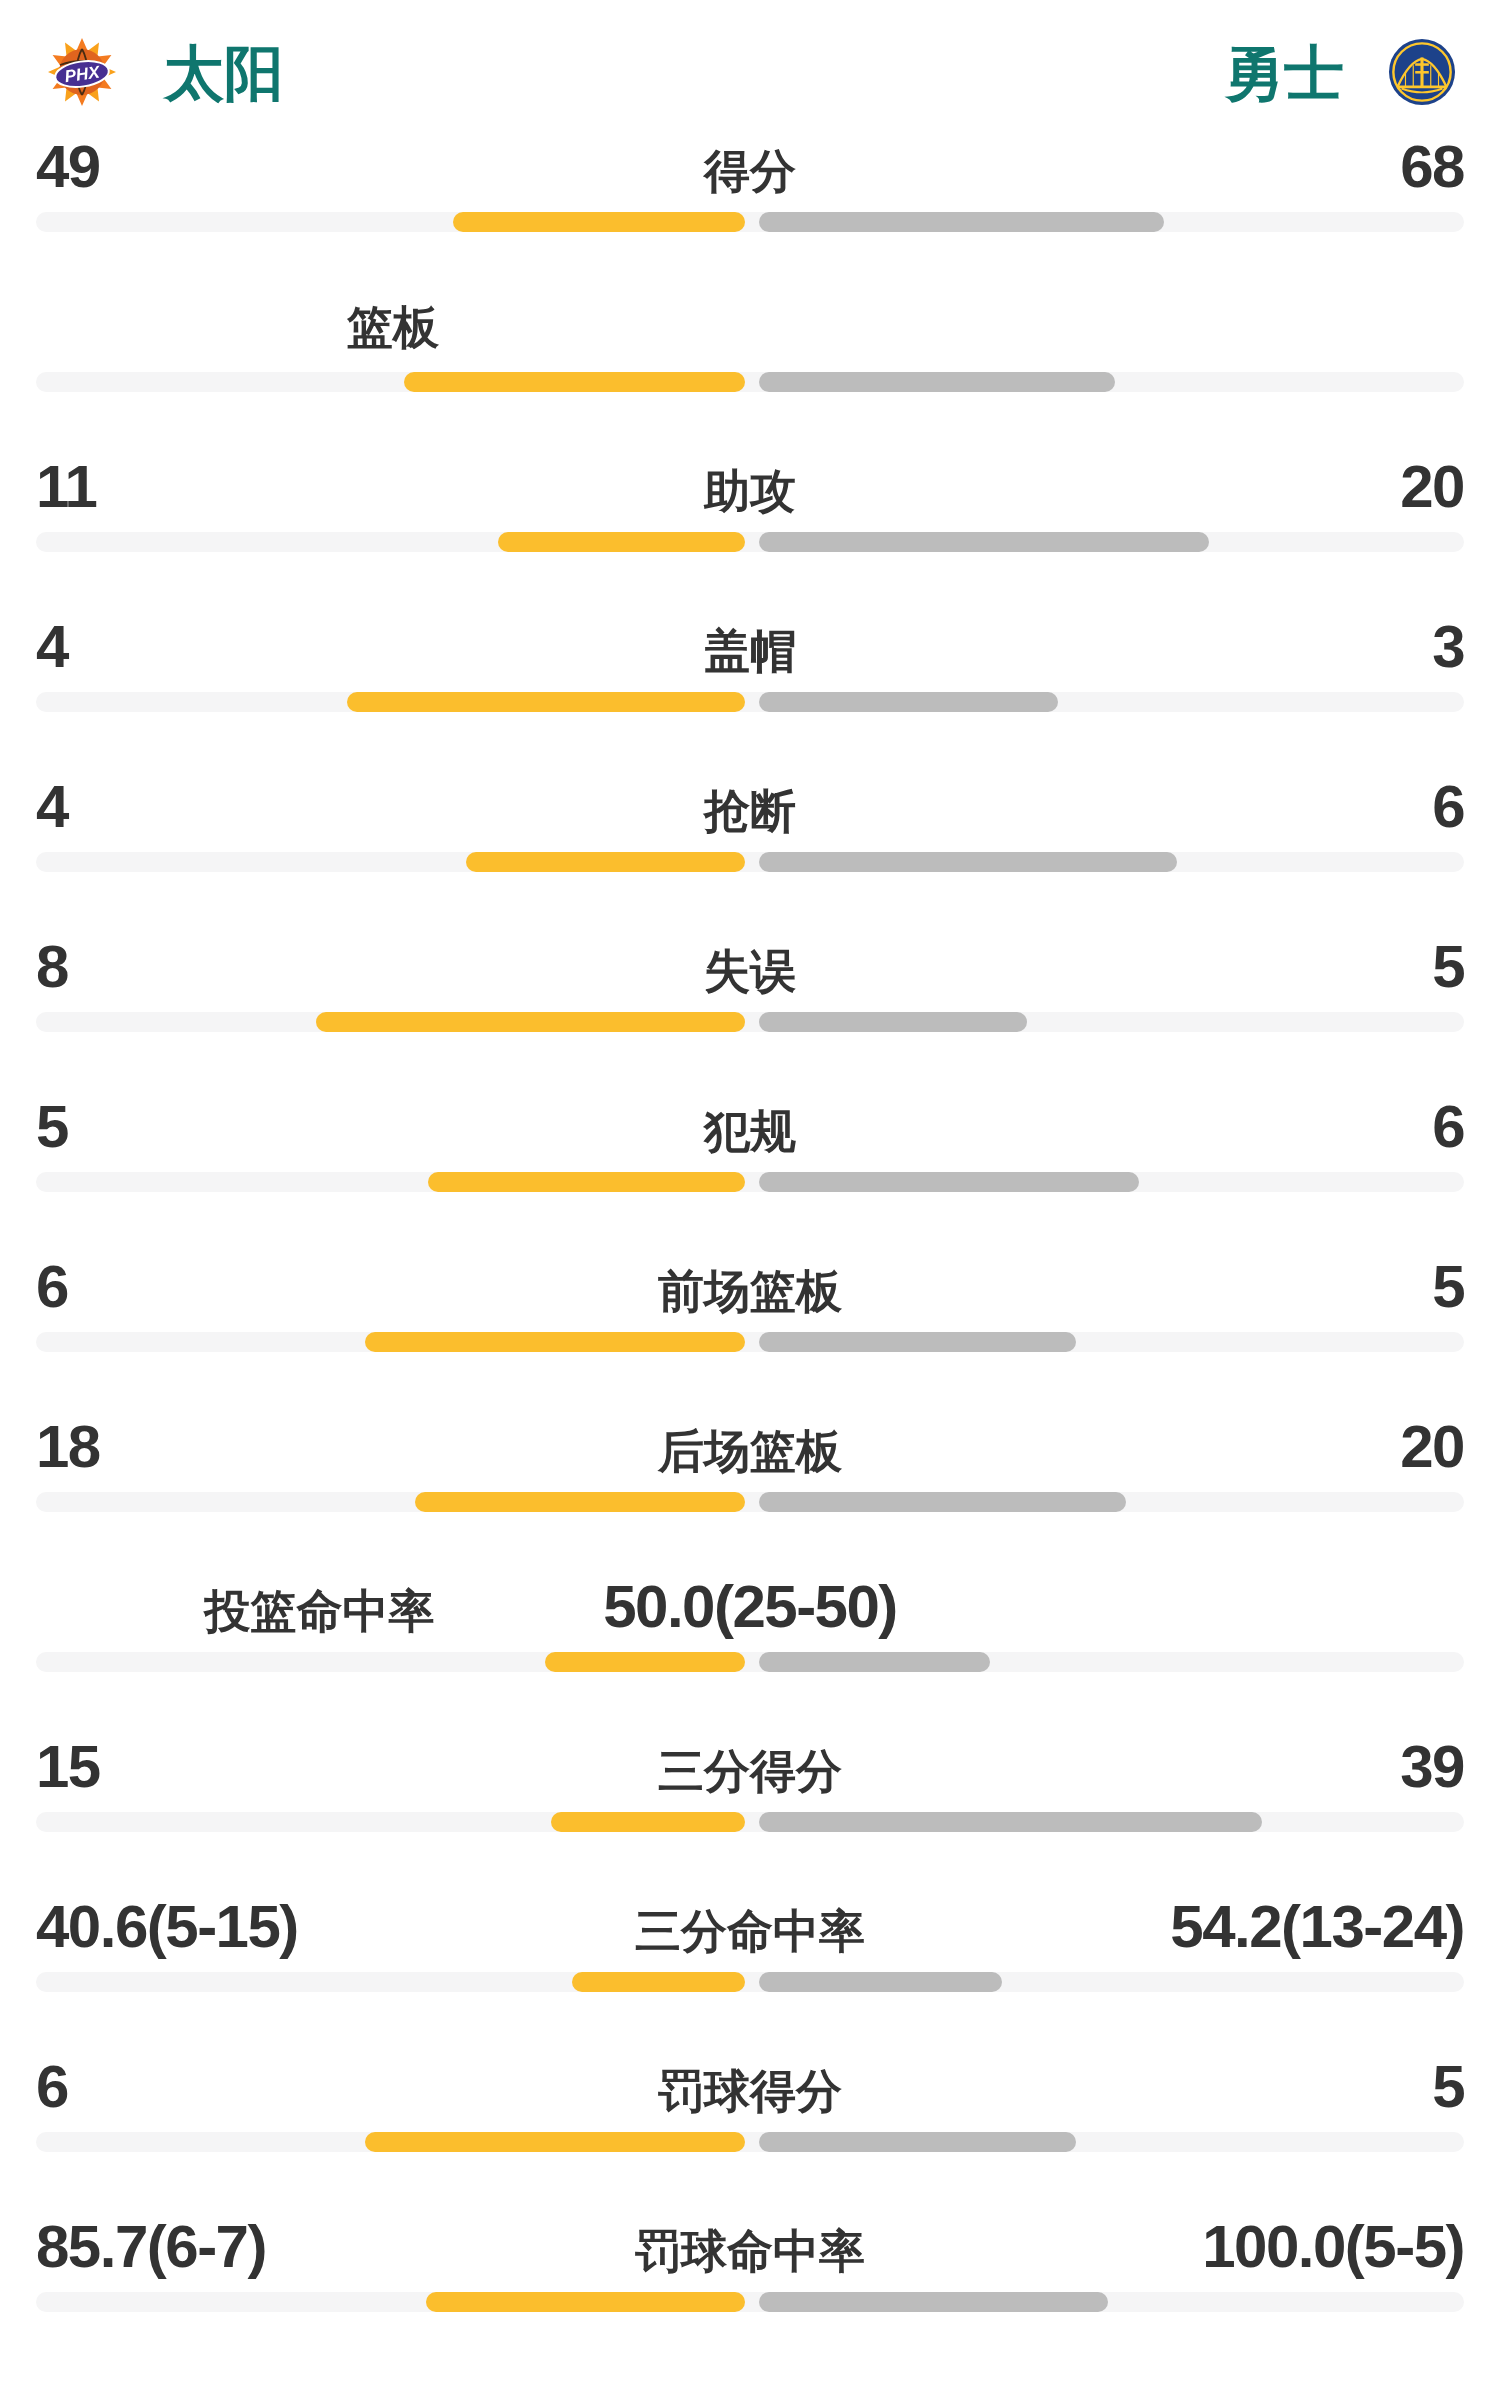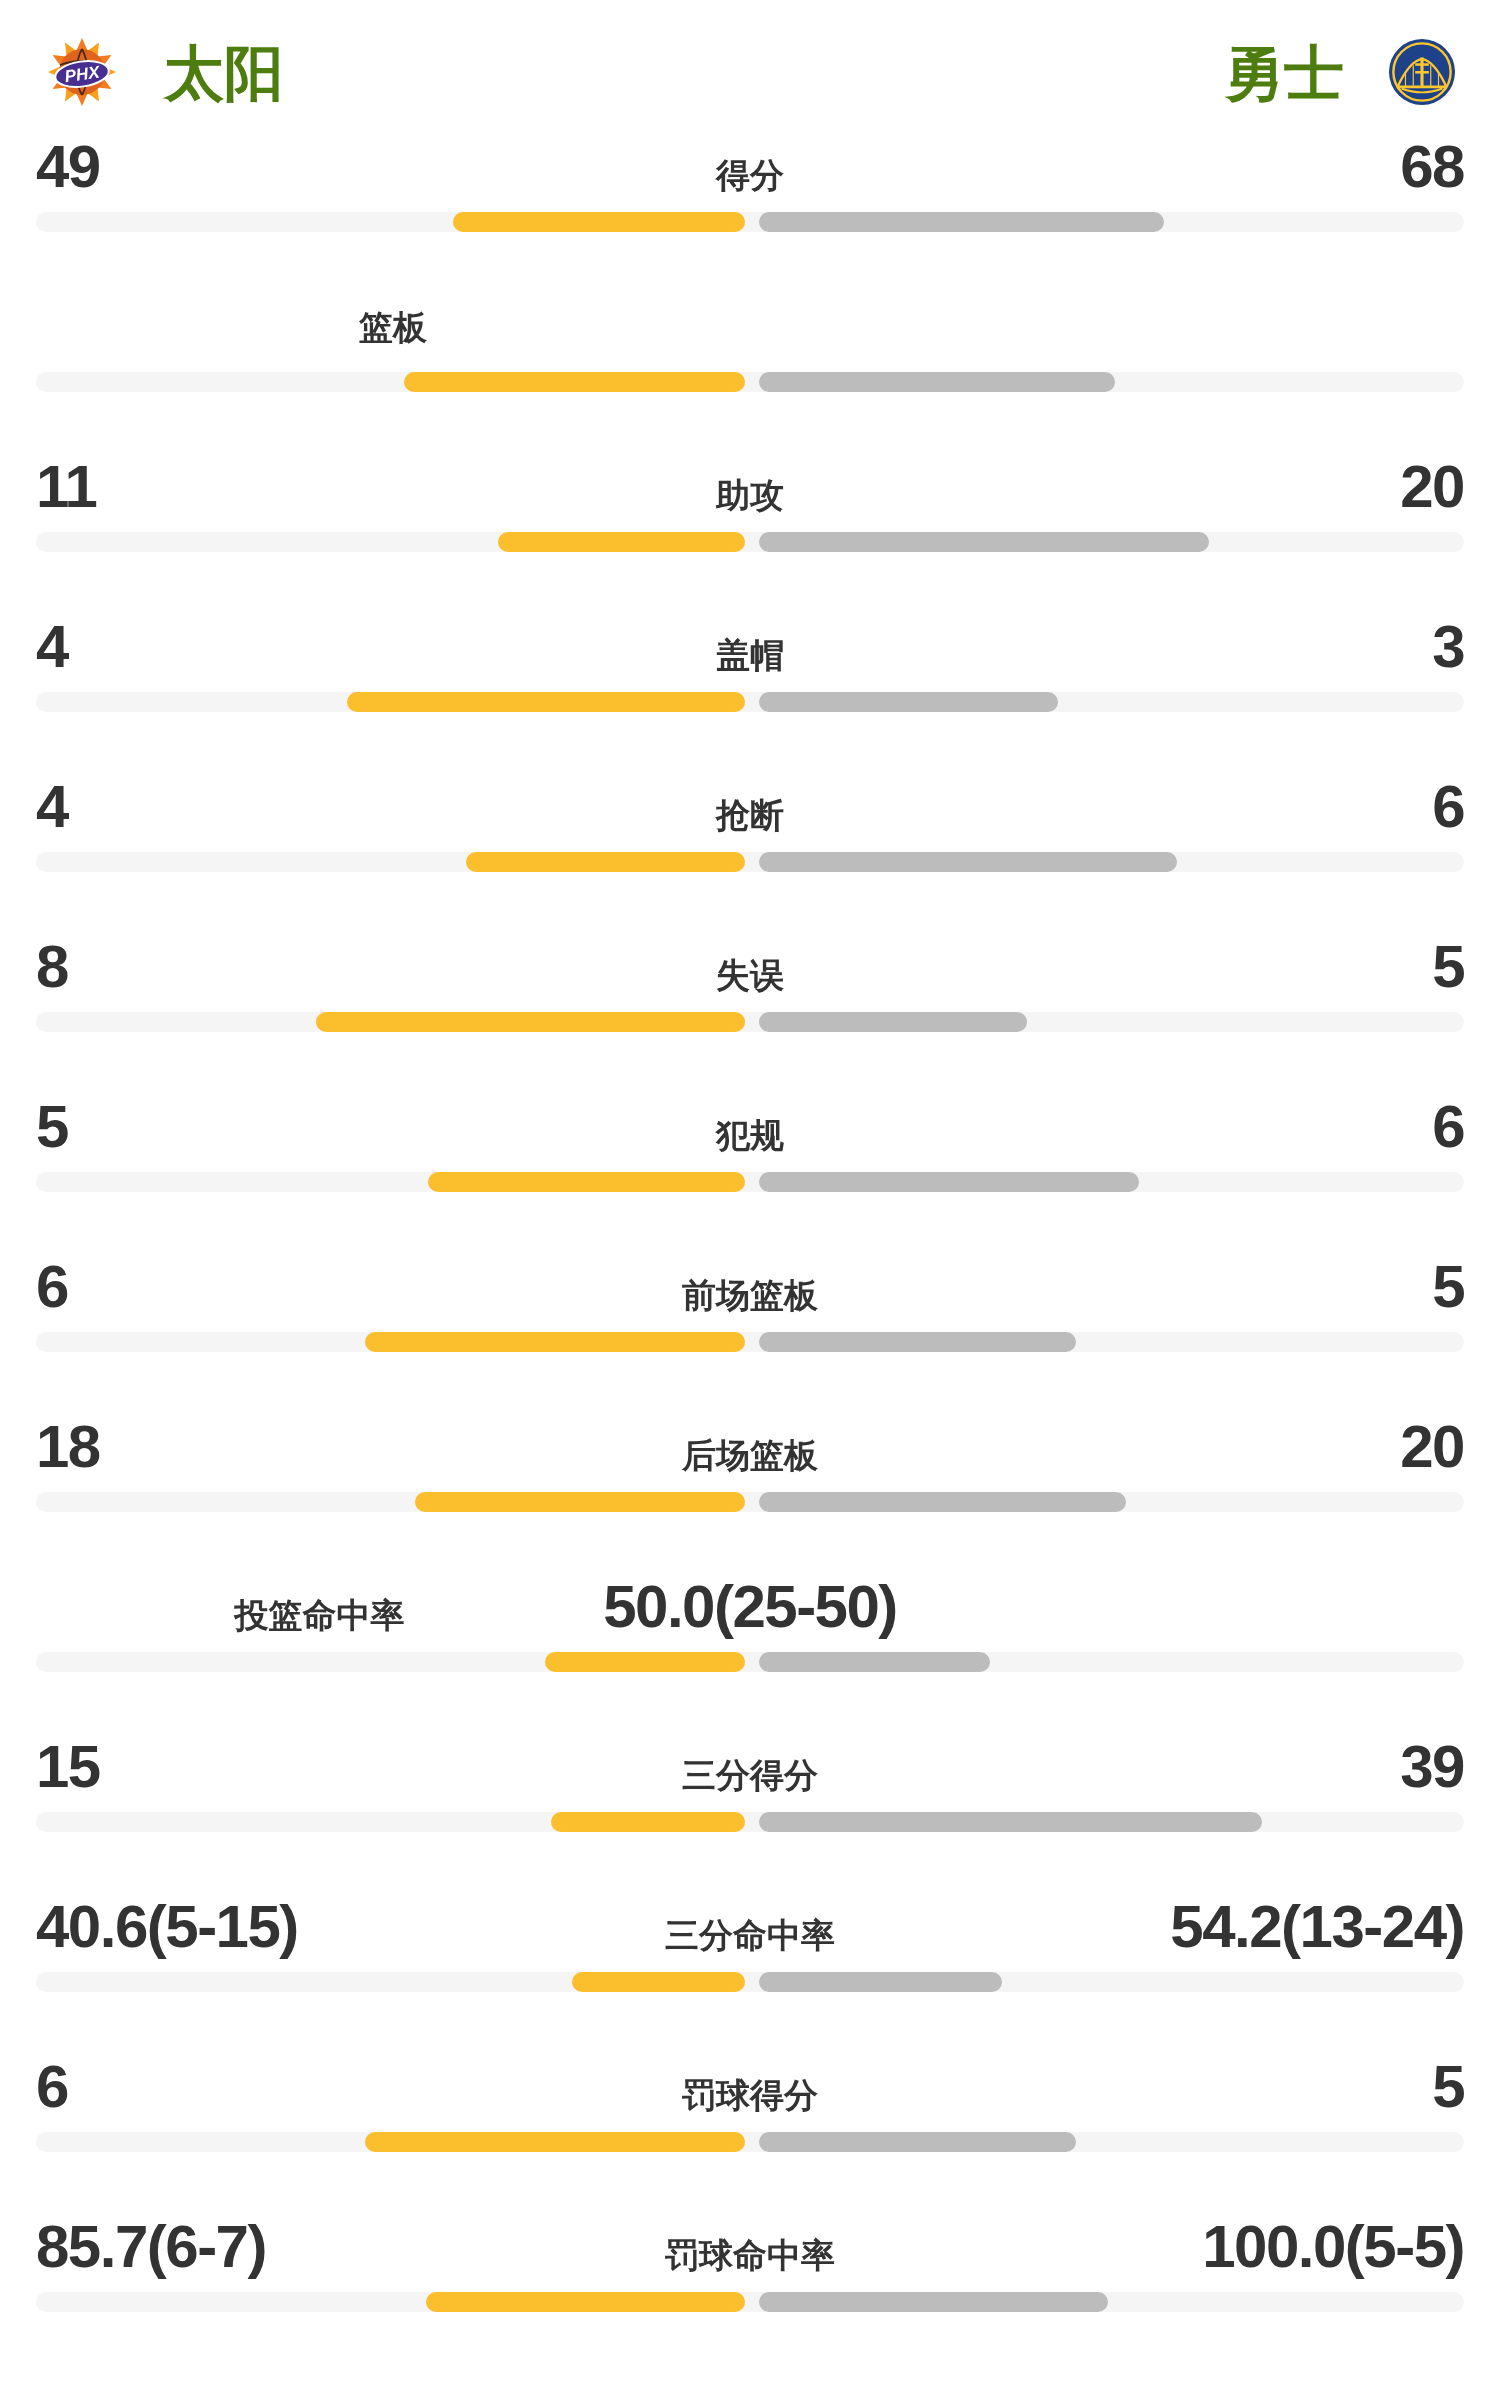--- a/index.html
+++ b/index.html
@@ -13,32 +13,32 @@
   body{
     width:1500px;height:2400px;background:#ffffff;
     font-family:"Liberation Sans","DejaVu Sans",sans-serif;
     color:var(--ink);overflow:hidden;
   }
   .header{
     display:flex;justify-content:space-between;align-items:center;
     padding:36px 44px 0 44px;height:112px;
   }
   .team{display:flex;align-items:center;gap:44px;}
-  .team-name{font-size:60px;font-weight:600;color:#4d7c0f;line-height:1;}
+  .team-name{font-size:60px;font-weight:600;color:#0f766e;line-height:1;}
   .logo{display:block;}
   .rows{padding:0 36px;margin-top:24px;}
   .stat-row{height:96px;margin-bottom:64px;}
   .vals{
     display:grid;grid-template-columns:1fr auto 1fr;align-items:baseline;
     line-height:62px;height:62px;
   }
   .num{font-size:60px;font-weight:700;letter-spacing:-1.5px;color:var(--ink);white-space:nowrap;}
   .num.home{text-align:left;}
   .num.away{text-align:right;}
-  .label{font-size:34px;font-weight:700;color:var(--ink);text-align:center;white-space:nowrap;}
+  .label{font-size:46px;font-weight:700;color:var(--ink);text-align:center;white-space:nowrap;}
   .track{
     position:relative;height:20px;border-radius:10px;background:var(--track);
     margin-top:14px;
   }
   .bar{position:absolute;top:0;height:20px;border-radius:10px;}
   .bar.home{background:var(--yellow);right:calc(50% + 5px);}
   .bar.away{background:var(--gray);left:calc(50% + 9px);}
 </style>
 </head>
 <body>

